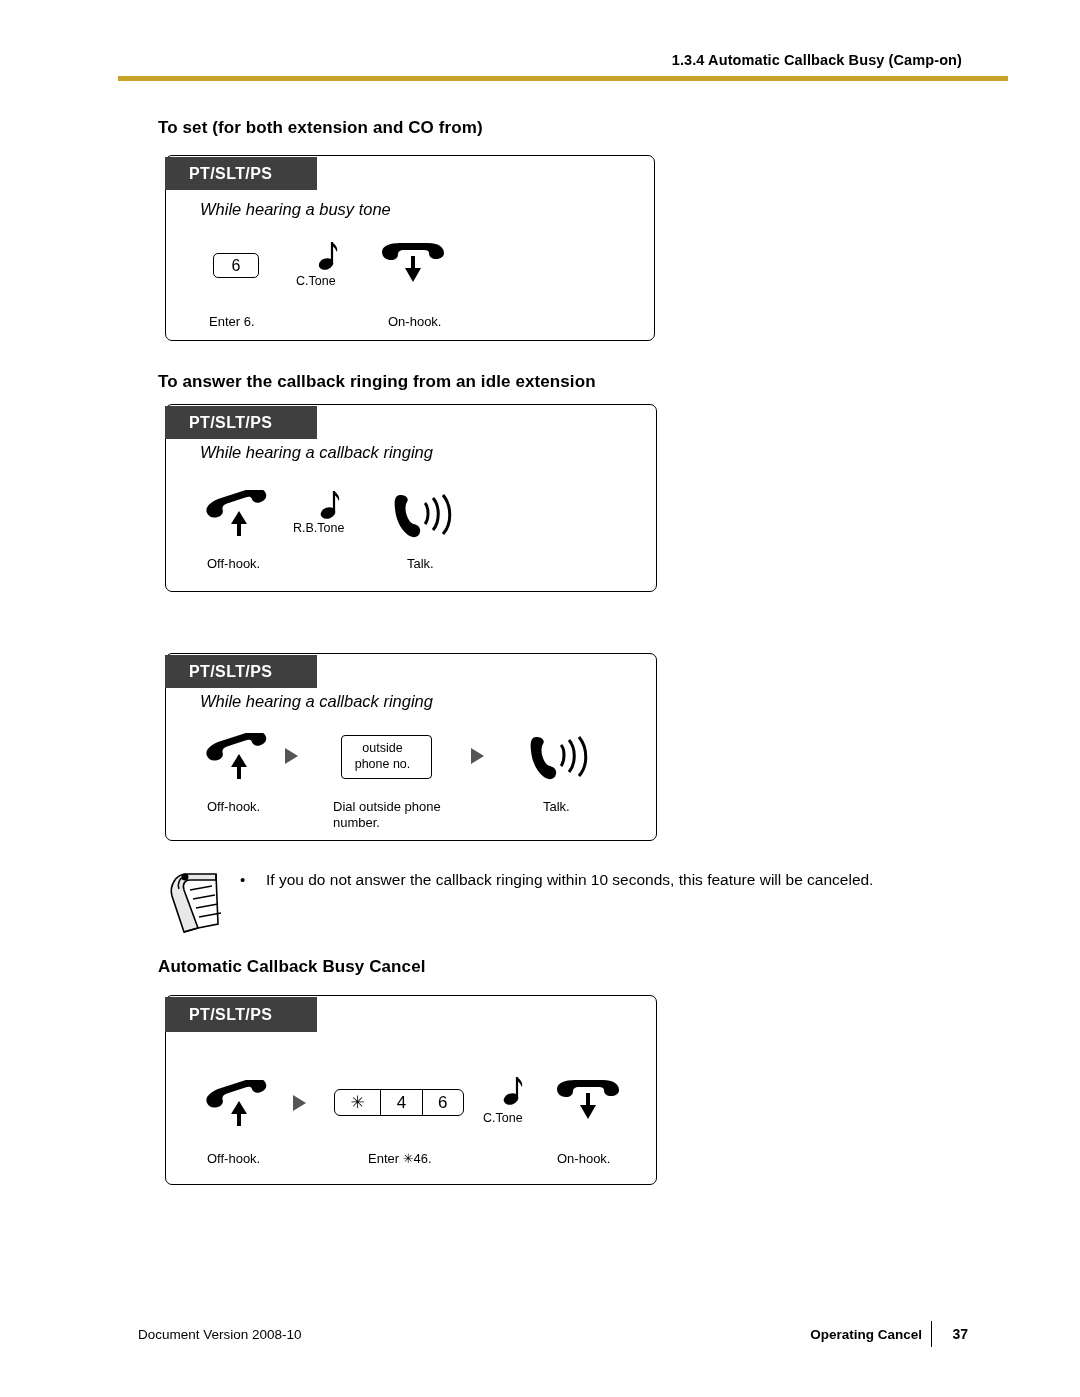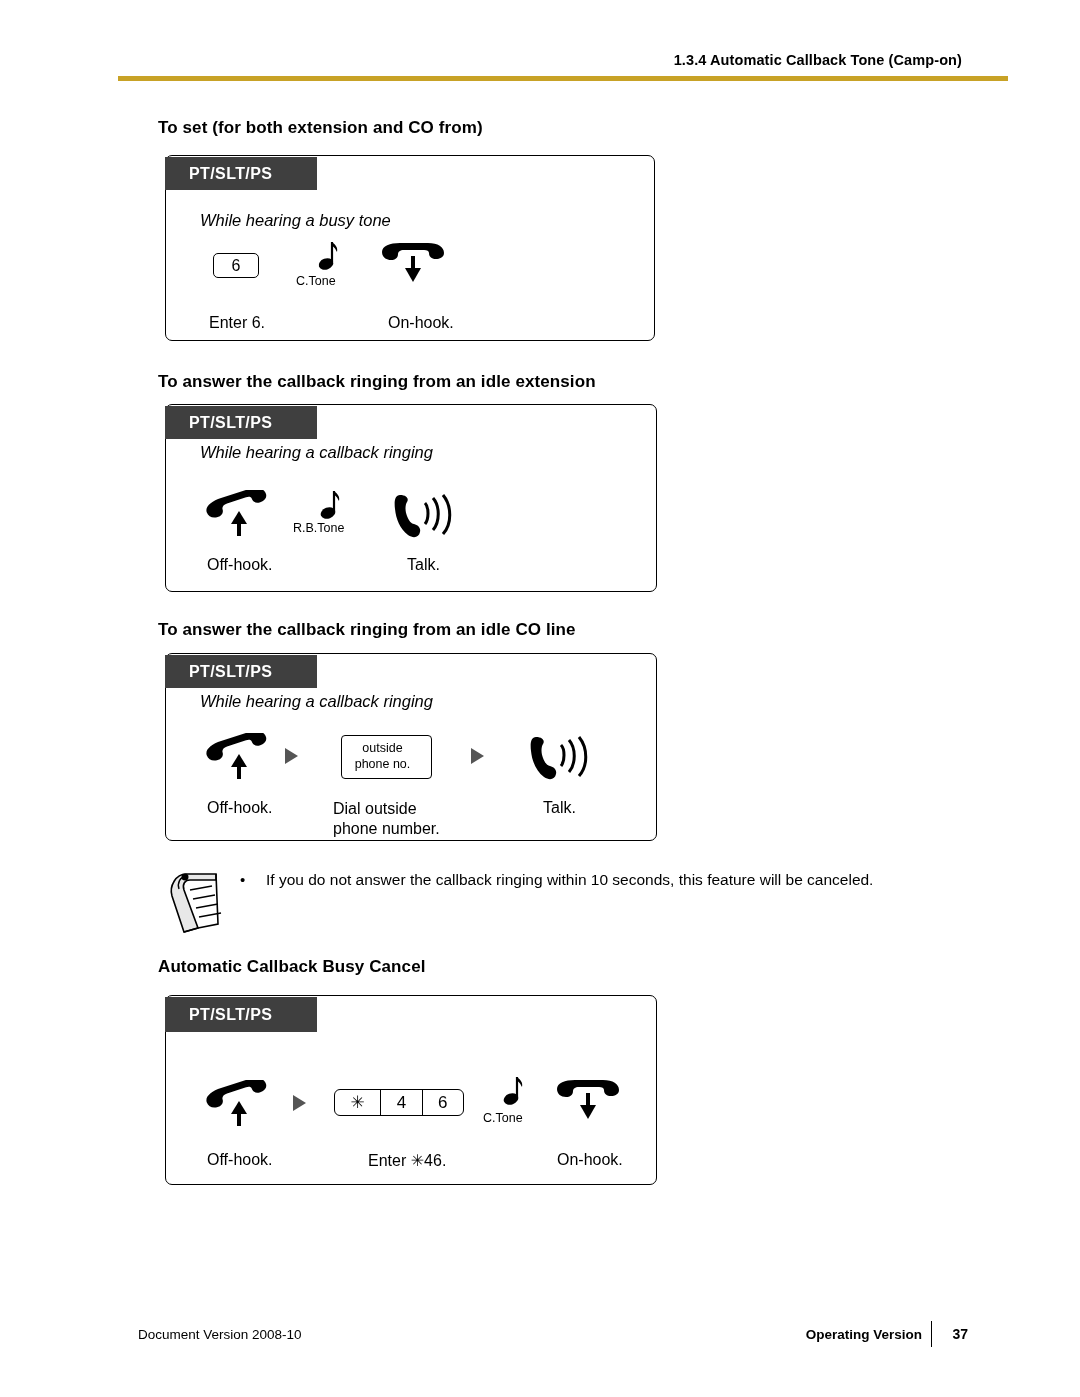--- a/index.html
+++ b/index.html
@@ -52,21 +52,21 @@
     z-index:3;
   }
   .cond {
     position:absolute;
     font-style:italic;
     font-size:16.5px;
     white-space:nowrap;
   }
   .caption {
     position:absolute;
-    font-size:16px;
+    font-size:13px;
     white-space:nowrap;
   }
   .caption.two { white-space:normal; width:130px; line-height:1.25; }
   .smalllabel {
     position:absolute;
     font-size:12.5px;
     white-space:nowrap;
   }
 
   
@@ -148,28 +148,28 @@
   .footer-divider {
     position:absolute; right:148px; bottom:50px;
     width:1.5px; height:26px; background:#000;
   }
 </style>
 </head>
 <body>
 
 <div class="page">
 
-  <div class="header-text">1.3.4 Automatic Callback Tone (Camp-on)</div>
+  <div class="header-text">1.3.4 Automatic Callback Busy (Camp-on)</div>
   <div class="header-rule"></div>
 
   <div class="h-sec" style="top:118px;">To set (for both extension and CO from)</div>
 
   <div class="box" style="left:165px; top:155px; width:490px; height:186px;"></div>
   <div class="tab" style="left:165px; top:157px; width:152px; height:33px;">PT/SLT/PS</div>
-  <div class="cond" style="left:200px; top:211px;">While hearing a busy tone</div>
+  <div class="cond" style="left:200px; top:200px;">While hearing a busy tone</div>
 
   <div class="key" style="left:213px; top:253px; width:46px; height:25px;">6</div>
   <div class="caption" style="left:209px; top:314px;">Enter 6.</div>
 
   <div class="ic" style="left:310px; top:239px;">
     <svg width="30" height="38" viewBox="0 0 30 38">
       <path d="M22 3 L22 23" stroke="#000" stroke-width="2.2" fill="none"></path>
       <path d="M22 3 C26 6, 28 9, 27 13 C25 9, 24 8, 22 7 Z" fill="#000"></path>
       <ellipse cx="16" cy="25" rx="7.5" ry="5.5" fill="#000" transform="rotate(-20 16 25)"></ellipse>
     </svg>
@@ -214,21 +214,20 @@
   <div class="ic" style="left:392px; top:489px;">
     <svg width="62" height="54" viewBox="0 0 62 54">
       <path d="M8 6 C3 6, 2 12, 3 20 C4 30, 8 40, 16 46 C22 50, 27 48, 28 43 C29 39, 26 36, 22 35 C19 34.5, 17 32, 15 27 C13 22, 13 16, 15 13 C17 10, 15 6, 8 6 Z" fill="#000"></path>
       <path d="M33 14 C37 18, 37 30, 33 35" stroke="#000" stroke-width="3" fill="none"></path>
       <path d="M41 9 C48 17, 48 33, 41 41" stroke="#000" stroke-width="3" fill="none"></path>
       <path d="M51 6 C60 17, 60 35, 51 45" stroke="#000" stroke-width="3" fill="none"></path>
     </svg>
   </div>
   <div class="caption" style="left:407px; top:556px;">Talk.</div>
 
-  <div class="h-sec" style="top:620px;">To answer the callback ringing from an idle CO line</div>
 
   <div class="box" style="left:165px; top:653px; width:492px; height:188px;"></div>
   <div class="tab" style="left:165px; top:655px; width:152px; height:33px;">PT/SLT/PS</div>
   <div class="cond" style="left:200px; top:692px;">While hearing a callback ringing</div>
 
   <div class="ic" style="left:203px; top:733px;">
     <svg width="72" height="52" viewBox="0 0 72 52">
       <g transform="rotate(-18 36 18)">
         <path d="M4 12 C4 6, 12 3, 22 3 L50 3 C60 3, 66 7, 66 13 C66 17, 62 19, 58 19 C54 19, 51 17, 51 13 C51 11, 49 10, 46 10 L26 10 C22 10, 20 12, 20 14 C20 18, 17 20, 13 20 C8 20, 4 17, 4 12 Z" fill="#000"></path>
       </g>
@@ -311,17 +310,17 @@
   <div class="ic" style="left:553px; top:1077px;">
     <svg width="70" height="48" viewBox="0 0 70 48">
       <path d="M4 12 C4 6, 12 3, 22 3 L50 3 C60 3, 66 7, 66 13 C66 17, 62 19, 58 19 C54 19, 51 17, 51 13 C51 11, 49 10, 46 10 L26 10 C22 10, 20 12, 20 14 C20 18, 17 20, 13 20 C8 20, 4 17, 4 12 Z" fill="#000"></path>
       <path d="M35 16 L35 30" stroke="#000" stroke-width="4" fill="none"></path>
       <path d="M27 28 L43 28 L35 42 Z" fill="#000"></path>
     </svg>
   </div>
   <div class="caption" style="left:557px; top:1151px;">On-hook.</div>
 
   <div class="footer-left">Document Version  2008-10</div>
-  <div class="footer-right">Operating Version</div>
+  <div class="footer-right">Operating Cancel</div>
   <div class="footer-divider"></div>
   <div class="footer-page">37</div>
 
 </div>
 
 </body></html>

